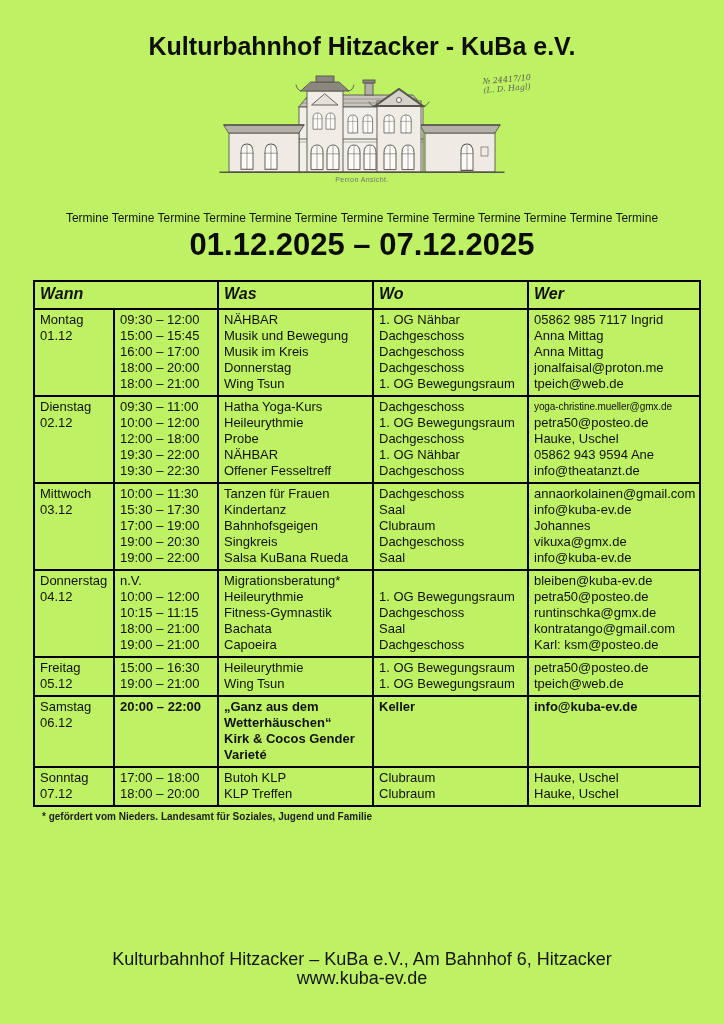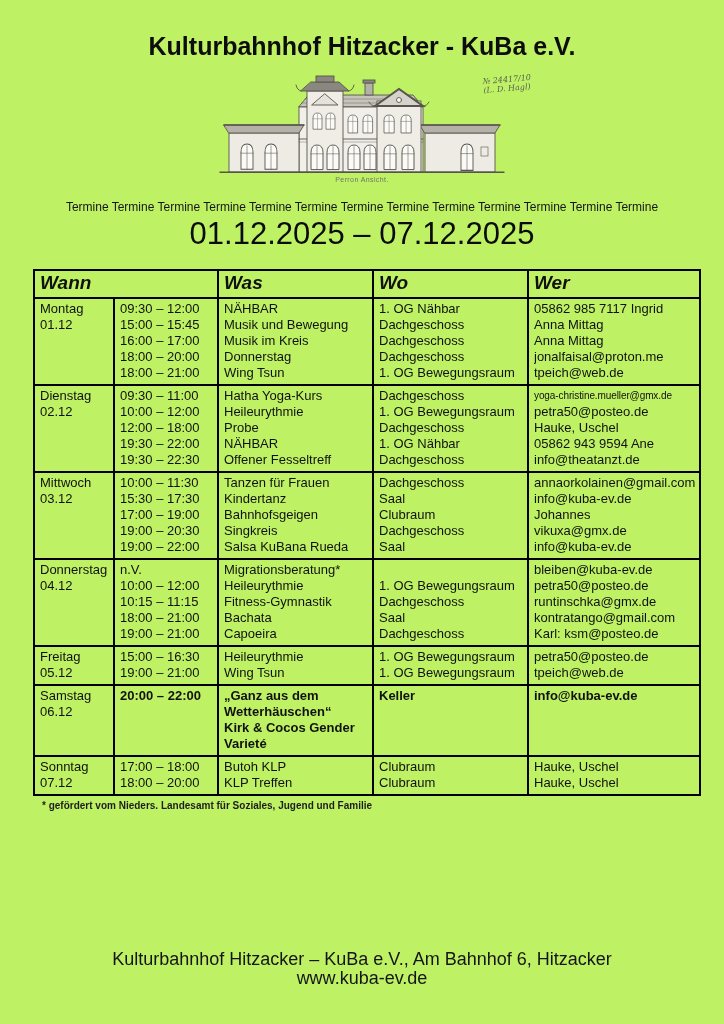--- a/index.html
+++ b/index.html
@@ -14,27 +14,27 @@
   
   .building-wrap { position:relative; width:310px; height:120px; margin:12px auto 0; }
   .annotation {
     position:absolute; top:2px; right:-14px; transform:rotate(-5deg);
     font-family:"DejaVu Serif", serif; font-style:italic;
     font-size:8px; line-height:9px; color:#5c5c57; text-align:left; white-space:nowrap;
   }
   .station { display:block; margin:8px auto 0; }
   .caption { text-align:center; font-size:7px; letter-spacing:0.4px; color:#72716c; margin-top:1px; }
   
-  .termine { text-align:center; font-size:12px; color:#161616; margin-top:7px; line-height:14px; }
-  .date-range { text-align:center; font-size:31px; font-weight:normal; margin-top:1px; line-height:37px; color:#0b0b0b; }
+  .termine { text-align:center; font-size:12px; color:#161616; margin-top:18px; line-height:14px; }
+  .date-range { text-align:center; font-size:31px; font-weight:bold; margin-top:1px; line-height:37px; color:#0b0b0b; }
   
   table.schedule { border-collapse:collapse; table-layout:fixed; margin:17px 0 0 33px; }
   table.schedule th, table.schedule td { border:2px solid #000; }
   table.schedule th {
-    font-size:19px; font-style:italic; font-weight:bold; text-align:left;
+    font-size:16px; font-style:italic; font-weight:bold; text-align:left;
     vertical-align:middle; padding:1px 5px 3px 5px; height:22px;
   }
   table.schedule td { vertical-align:top; padding:2px 4px 3px 5px; }
   .line { font-size:13px; line-height:16px; min-height:16px; white-space:nowrap; overflow:hidden; }
   td.em .line { font-weight:bold; }
   .condensed { font-size:10px; letter-spacing:-0.1px; }
   
   .footnote { font-size:10px; color:#1d1d1d; margin:4px 0 0 42px;font-weight:bold; }
   .footer { position:absolute; left:0; right:0; bottom:36px; text-align:center; font-size:18px; line-height:19px; color:#151515; }
 </style>

